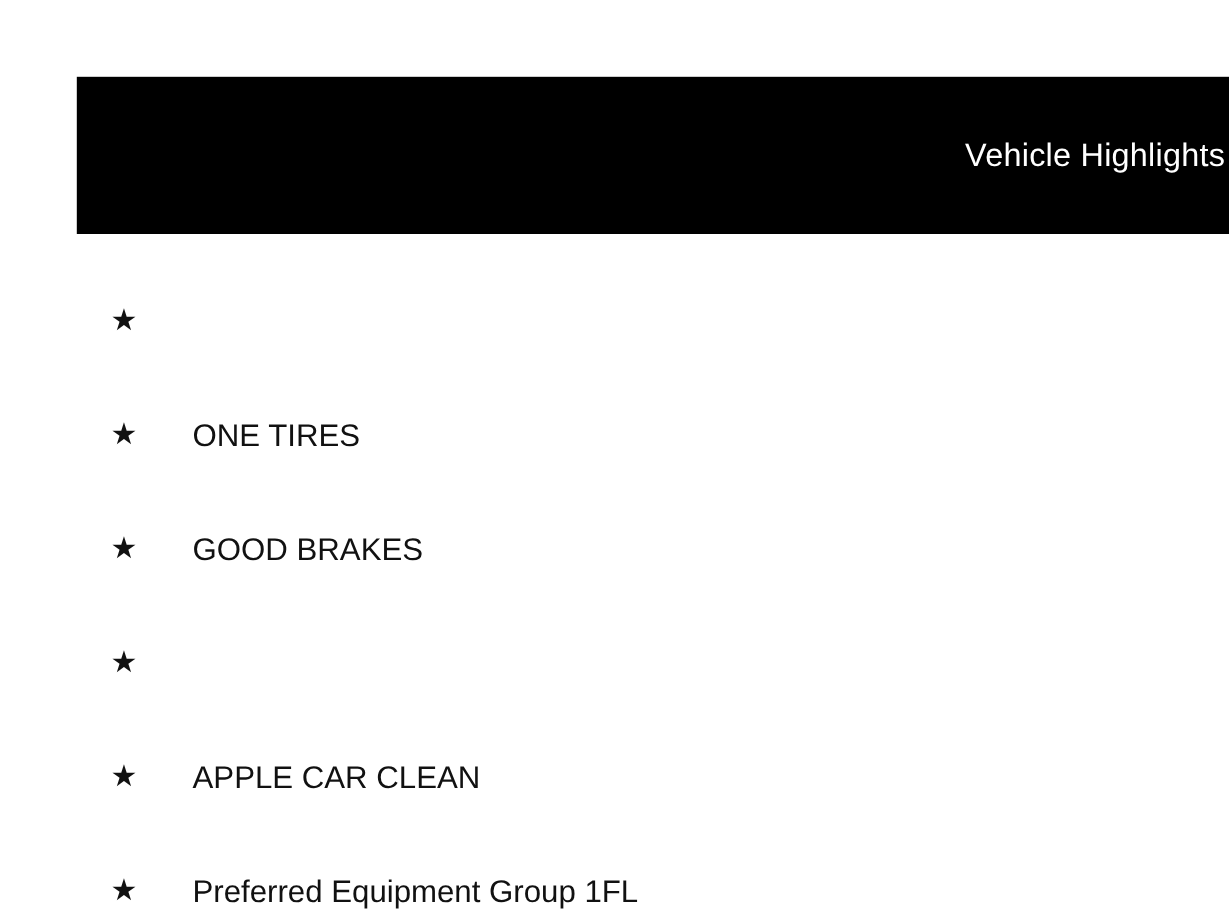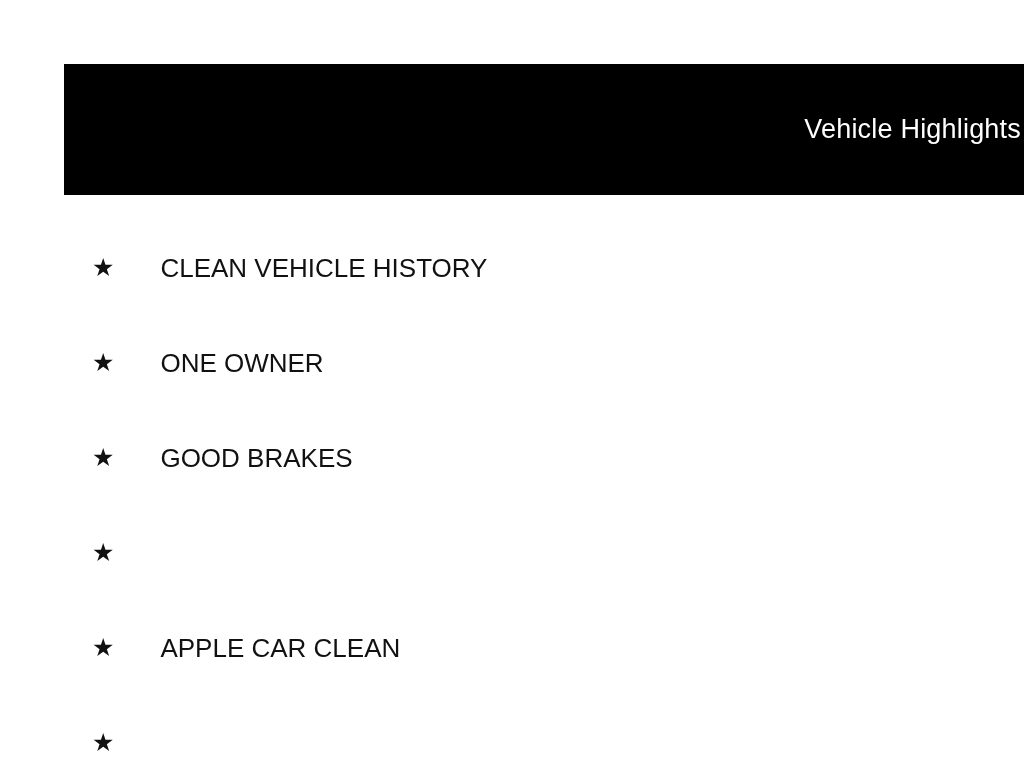--- a/index.html
+++ b/index.html
@@ -75,39 +75,39 @@
 
 <div class="page">
 
   <div class="header-bar">
     <div class="page-title">Vehicle Highlights</div>
   </div>
 
   <ul class="highlights-list">
       <li class="highlight-item">
         <span class="star-icon">★</span>
-        <span class="highlight-label">CLEAN VEHICLE HISTORY</span>
       </li>
       <li class="highlight-item">
         <span class="star-icon">★</span>
-        <span class="highlight-label">ONE OWNER</span>
+        <span class="highlight-label">ONE TIRES</span>
       </li>
       <li class="highlight-item">
         <span class="star-icon">★</span>
         <span class="highlight-label">GOOD BRAKES</span>
       </li>
       <li class="highlight-item">
         <span class="star-icon">★</span>
       </li>
       <li class="highlight-item">
         <span class="star-icon">★</span>
         <span class="highlight-label">APPLE CAR CLEAN</span>
       </li>
       <li class="highlight-item">
         <span class="star-icon">★</span>
+        <span class="highlight-label">Preferred Equipment Group 1FL</span>
       </li>
       <li class="highlight-item">
         <span class="star-icon">★</span>
       </li>
       <li class="highlight-item">
         <span class="star-icon">★</span>
       </li>
     </ul>
 
 </div>

